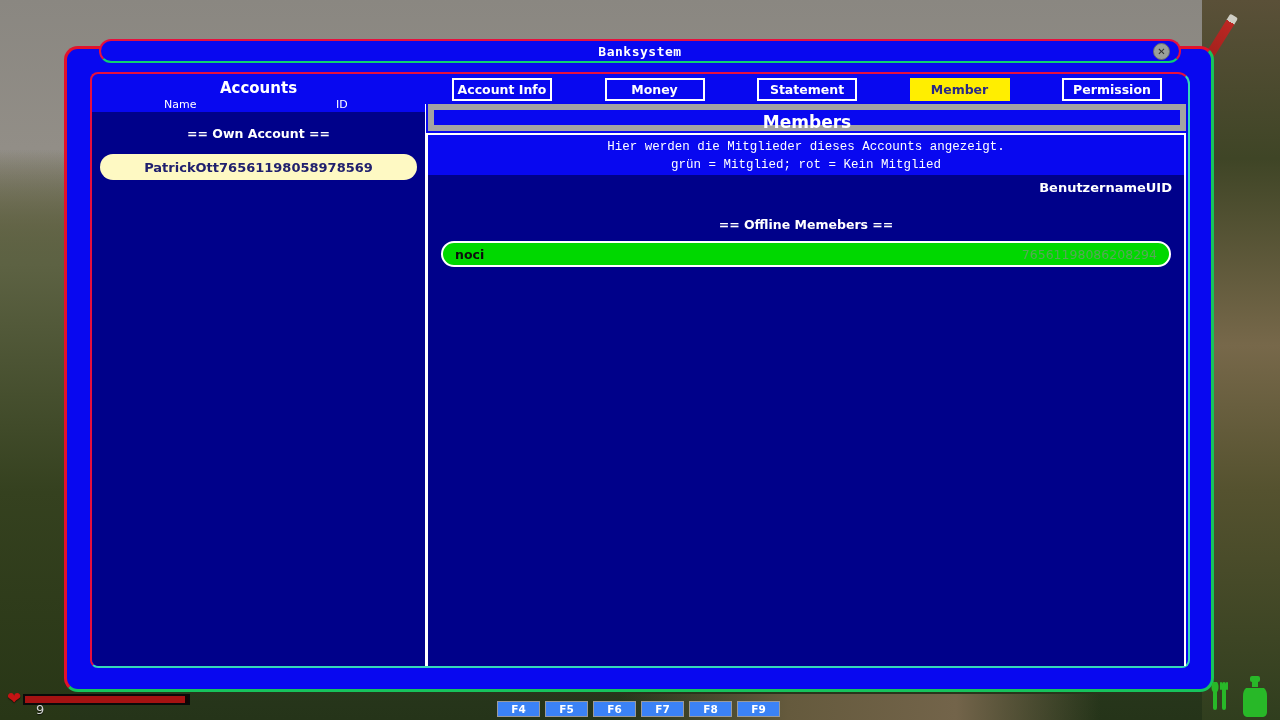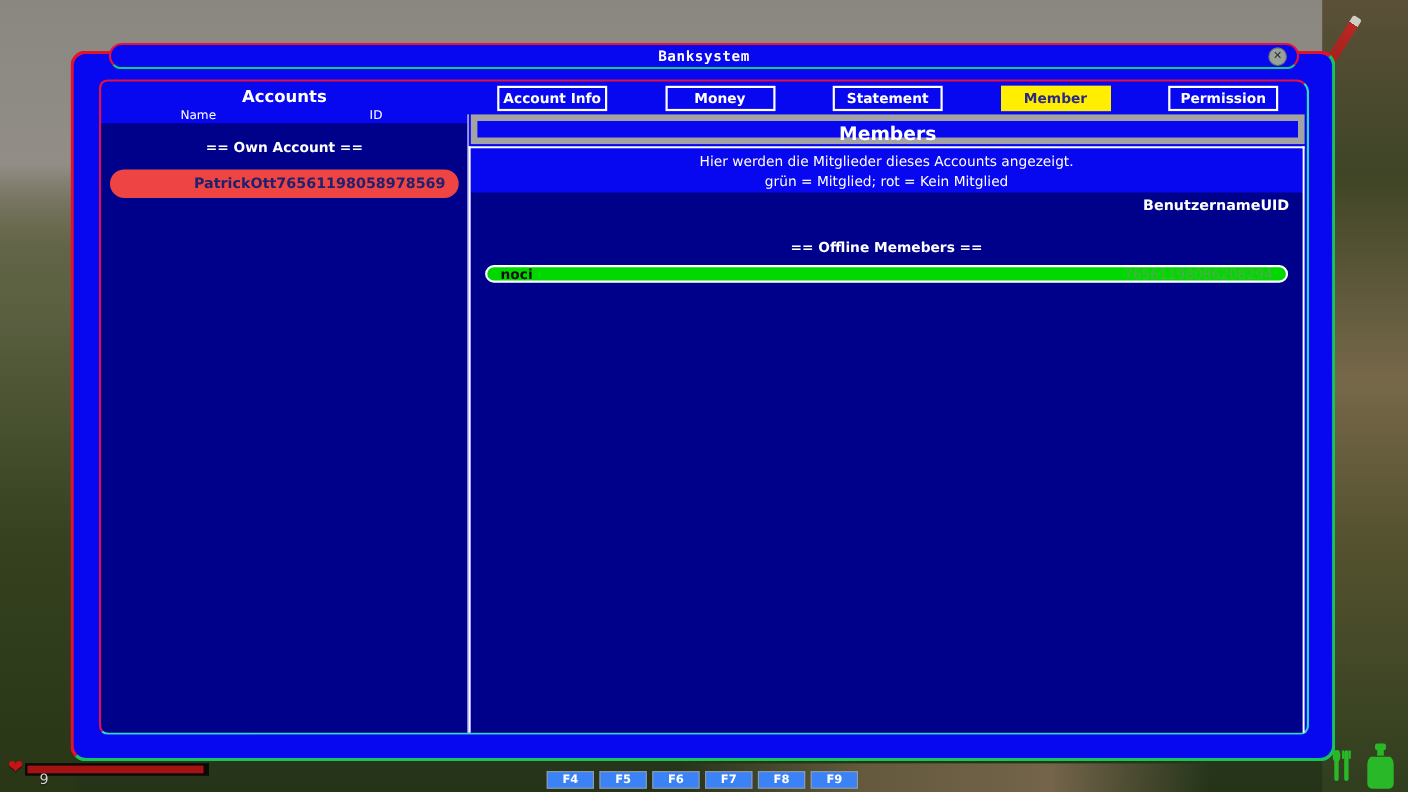--- a/index.html
+++ b/index.html
@@ -51,45 +51,45 @@
   
   .left-col { position:absolute; left:0; top:0; width:333px; height:100%; }
   .accounts-title { text-align:center; color:#fff; font-weight:700; font-size:15px; padding-top:5px; }
   .accounts-cols { position:relative; height:15px; margin-top:1px; }
   .col-name { position:absolute; left:72px; color:#fff; font-size:11px; }
   .col-id   { position:absolute; left:244px; color:#fff; font-size:11px; }
   .accounts-list { position:absolute; left:0; top:38px; width:333px; bottom:0;
     background:#00018a; border-bottom-left-radius:7px; }
   .own-account-header { text-align:center; color:#fff; font-weight:700; font-size:12.5px; margin-top:14px; }
   .account-row { margin:13px 8px 0 8px; height:26px; border-radius:13px;
-    background:#ef4444; display:flex; align-items:center; justify-content:flex-end;
+    background:#fef9c3; display:flex; align-items:center; justify-content:center;
     padding:0 12px; cursor:pointer; }
   .account-row .acc-name { color:#20206e; font-weight:700; font-size:13px; }
   .account-row .acc-id   { color:#20206e; font-weight:700; font-size:13px; }
 
   .v-separator { position:absolute; left:333px; top:30px; bottom:0; width:1px; background:#fff; }
 
   
   .right-col { position:absolute; left:334px; top:0; right:0; height:100%; }
   .tabs-row { display:flex; justify-content:space-between; padding:4px 26px 0 26px; height:30px; }
   .tab { width:100px; height:23px; border:2px solid #fff; background:transparent;
     color:#fff; font-weight:700; font-size:12.5px; text-align:center; line-height:19px; cursor:pointer; }
   .tab.active { background:#ffee00; border-color:#ffee00; color:#2a2a86; }
   .members-title-box { margin:0 2px; height:27px; border:6px solid #a3a3a3;
     background:#0808f0; text-align:center; }
   .members-title-box span { color:#fff; font-weight:700; font-size:17px; line-height:24px; }
   .content-box { position:absolute; left:0; right:2px; top:59px; bottom:0;
     border:2px solid #fff; border-bottom:0; }
   .desc-area { height:40px; background:#0808f0; text-align:center; padding-top:3px; }
-  .desc-area div { color:#fff; font-size:12.5px; line-height:18px; }
+  .desc-area div { color:#fff; font-size:12.5px; line-height:18px;font-family:Liberation Mono, monospace; }
   .member-list { position:absolute; left:0; right:0; top:40px; bottom:0; background:#00018a; }
   .member-cols { display:flex; justify-content:flex-end; padding:5px 12px 0 12px; }
   .member-cols span { color:#fff; font-weight:700; font-size:13px; }
   .offline-header { text-align:center; color:#fff; font-weight:700; font-size:12.5px; margin-top:22px; }
-  .member-row { margin:9px 13px 0 13px; height:16px; border-radius:13px;
+  .member-row { margin:9px 13px 0 13px; height:26px; border-radius:13px;
     background:#00d800; border:2px solid #fff; display:flex; align-items:center;
     justify-content:space-between; padding:0 12px; cursor:pointer; }
   .member-row .m-name { color:#0d0d0d; font-weight:700; font-size:12.5px; }
   .member-row .m-uid  { color:#57a757; font-size:12.5px; }
 
   
   .hotkey-bar { position:absolute; left:497px; top:701px; display:flex; gap:5px; }
   .hotkey { width:43px; height:16px; background:#3b82f6; border:1px solid #9a9a9a;
     color:#fff; font-weight:700; font-size:10.5px; text-align:center; line-height:14px; }
 

